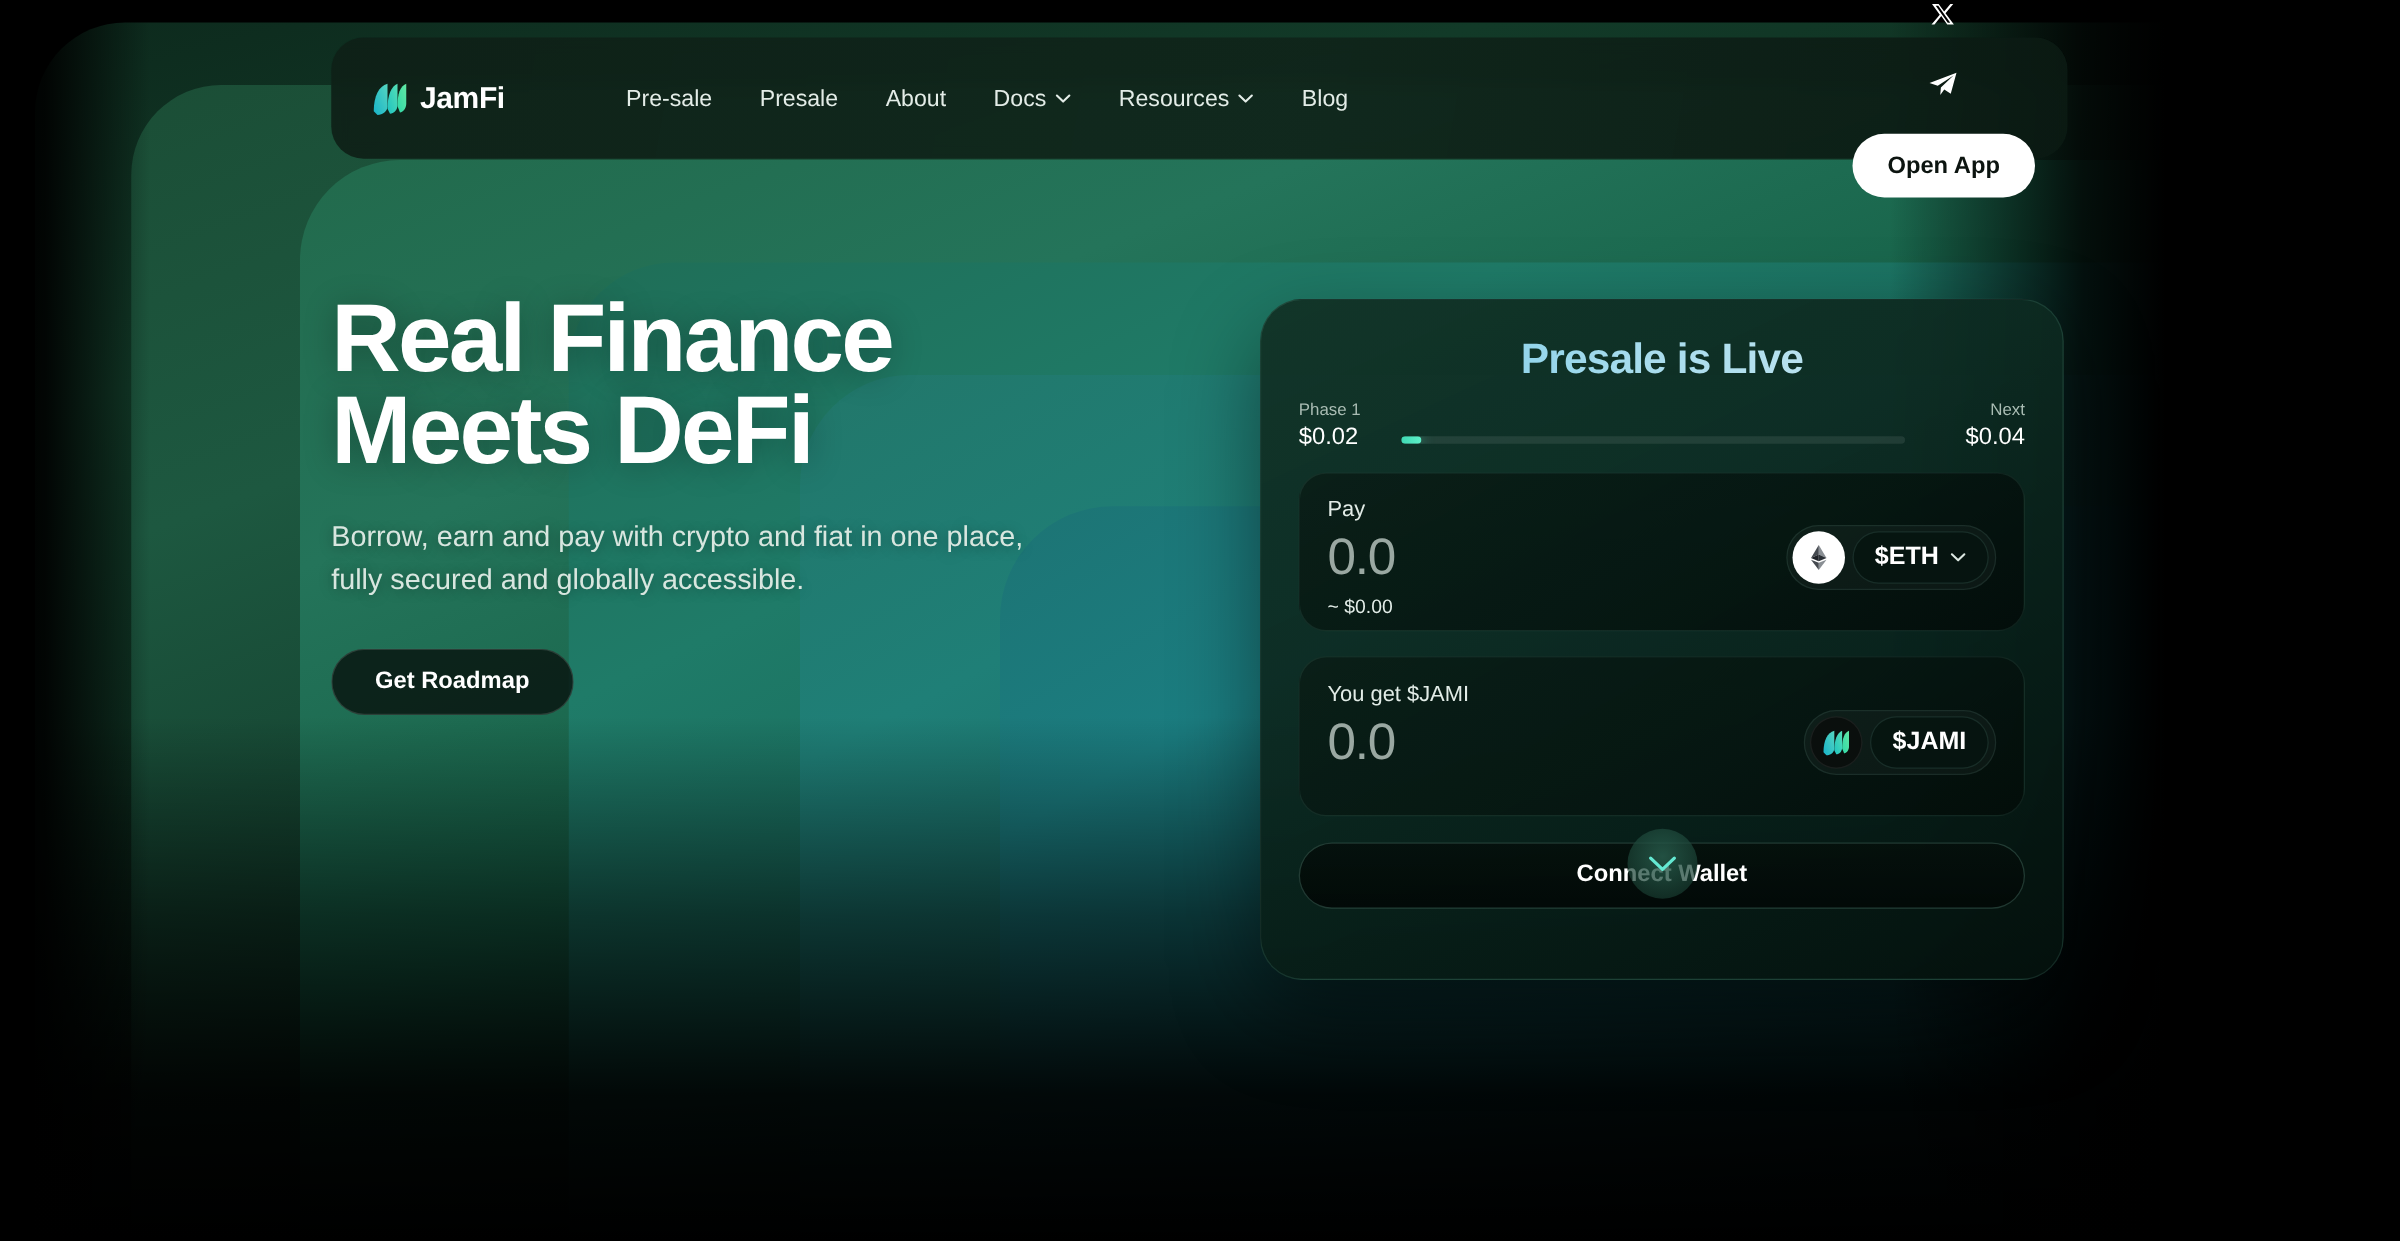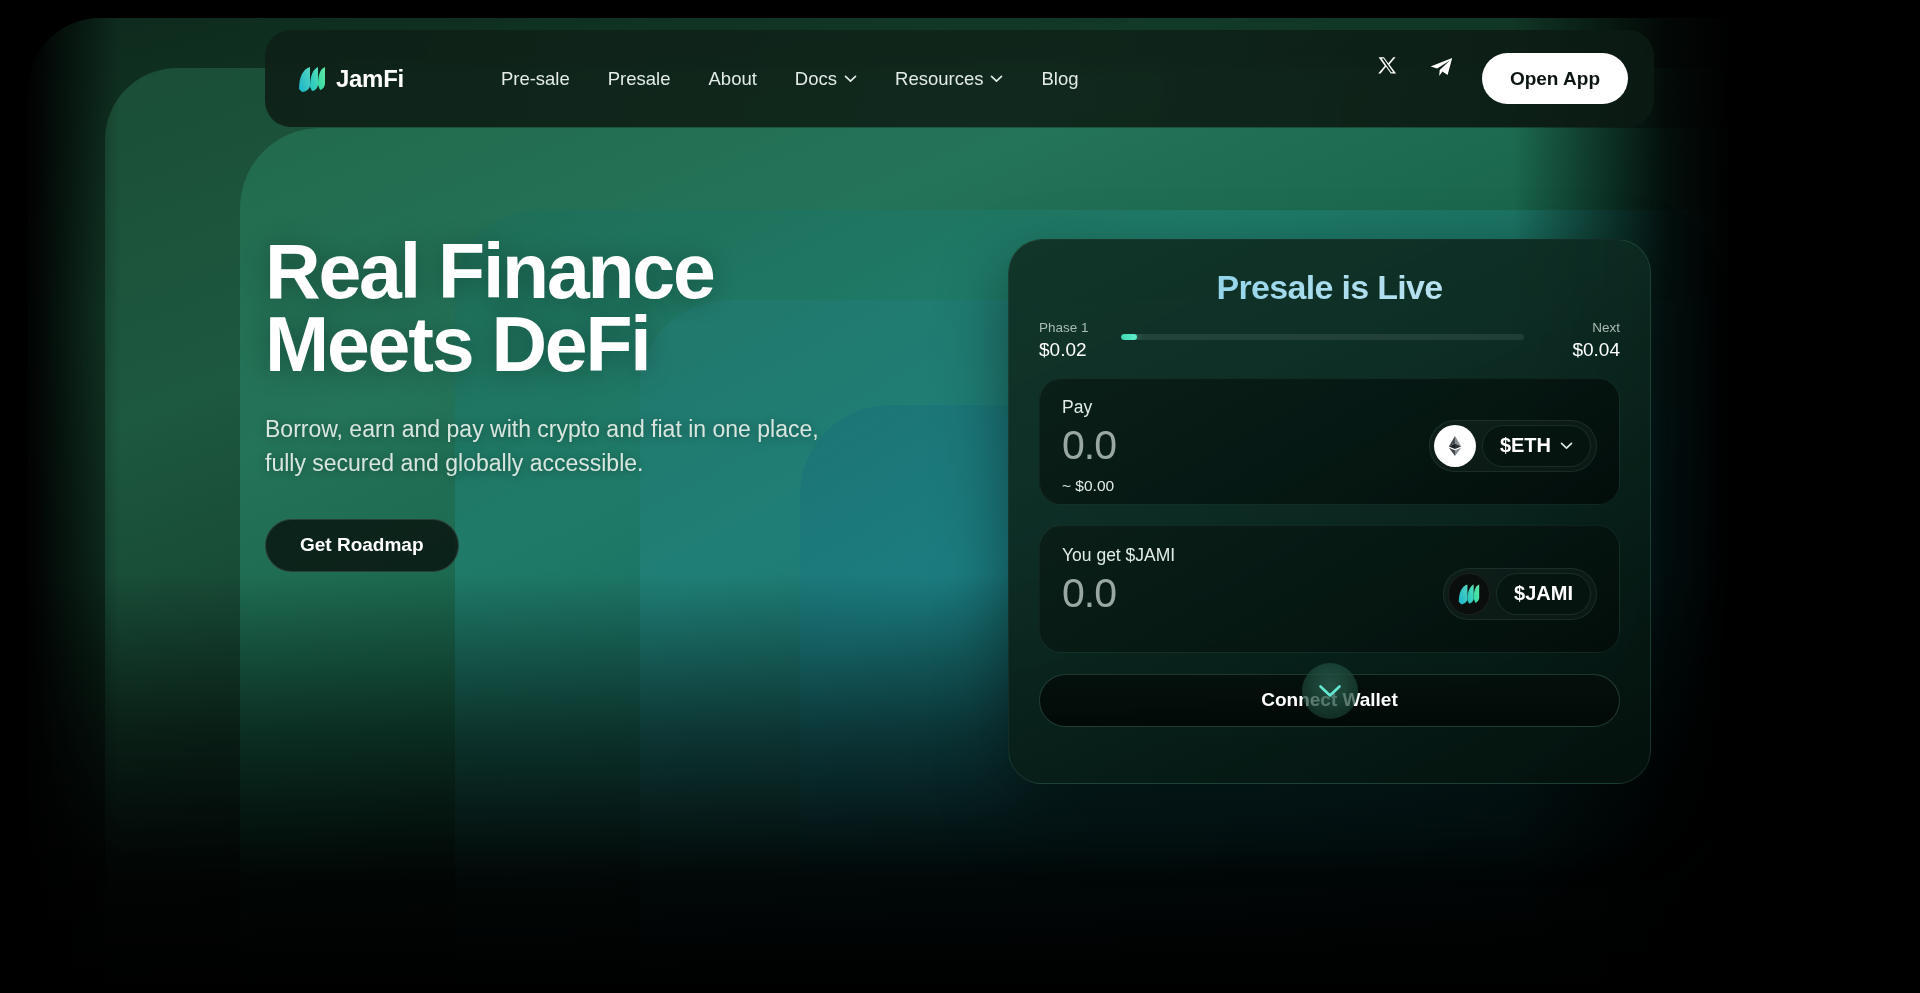--- a/index.html
+++ b/index.html
@@ -67,21 +67,21 @@
   .brand-name { color:#fff; font-size:24px; font-weight:700; letter-spacing:-.3px; }
 
   .navlinks { display:flex; align-items:center; gap:38px; margin-left:97px; }
   .navlink {
     display:flex; align-items:center; gap:7px;
     color:#e3ece7; font-size:18.5px; font-weight:400; cursor:pointer;
     white-space:nowrap;
   }
   .chev { width:13px; height:8px; display:block; flex:0 0 auto; }
 
-  .navright { margin-left:auto; display:flex; align-items:flex-start; gap:26px; }
+  .navright { margin-left:auto; display:flex; align-items:center; gap:26px;flex-direction:column; }
   .sicon { width:28px; height:28px; display:flex; align-items:center; justify-content:center; cursor:pointer; }
   .openapp {
     background:#fff; color:#0c1410; border:none; border-radius:26px;
     padding:0 28px; height:51px; font-size:19px; font-weight:700;
     font-family:"Liberation Sans", sans-serif; cursor:pointer; white-space:nowrap;
   }
 
   
   .hero { position:absolute; left:265px; top:235px; width:600px; }
   .hero h1 {
@@ -108,21 +108,21 @@
     border:1px solid rgba(120,200,175,.14);
     box-shadow:0 28px 70px rgba(0,0,0,.46);
     padding:24px 30px 26px;
   }
   .presale-title {
     text-align:center; font-size:34px; font-weight:700; letter-spacing:-.7px;
     background:linear-gradient(95deg,#6ec8e6 0%, #a8dced 48%, #cfe9f2 100%);
     -webkit-background-clip:text; background-clip:text; color:transparent;
     margin-top:4px;
   }
-  .phaserow { display:flex; align-items:center; margin-top:13px; gap:32px; }
+  .phaserow { display:flex; align-items:flex-end; margin-top:13px; gap:32px; }
   .phasecol { display:flex; flex-direction:column; gap:2px; }
   .phasecol.right { align-items:flex-end;margin-left:16px; }
   .phase-lab { color:#a9bcb3; font-size:13.5px; font-weight:400; line-height:1.25; }
   .phase-val { color:#fff; font-size:19px; font-weight:400; line-height:1.2; }
   .track {
     flex:1; height:6px; border-radius:3px; margin-bottom:7px;
     background:rgba(255,255,255,.085); position:relative; overflow:hidden;
   }
   .track-fill {
     position:absolute; left:0; top:0; bottom:0; width:4.2%;

